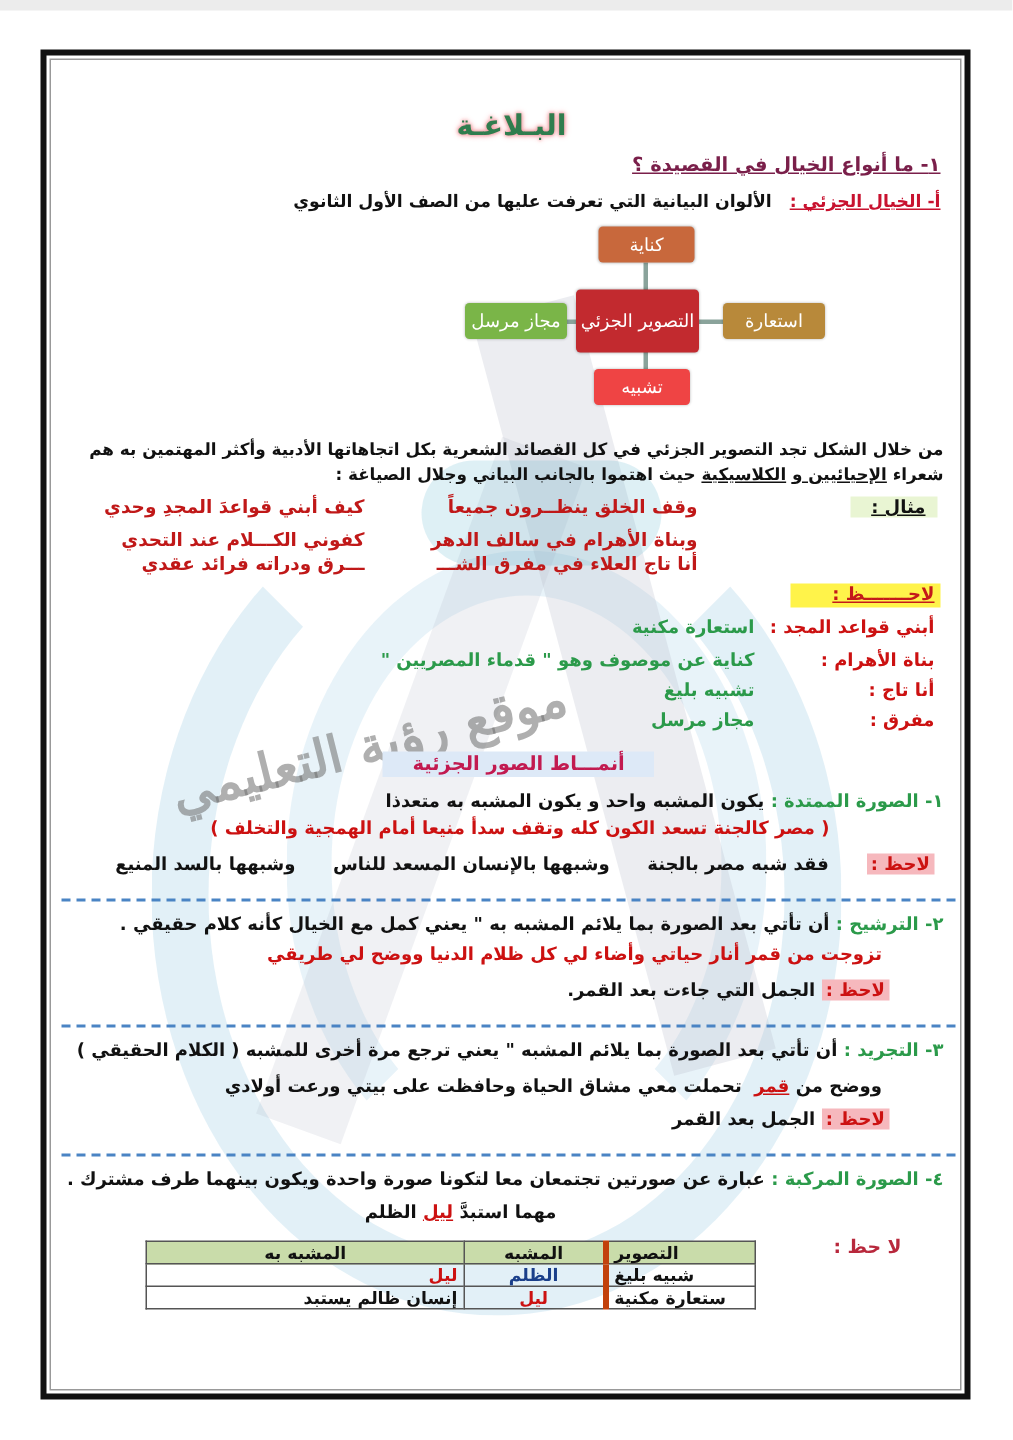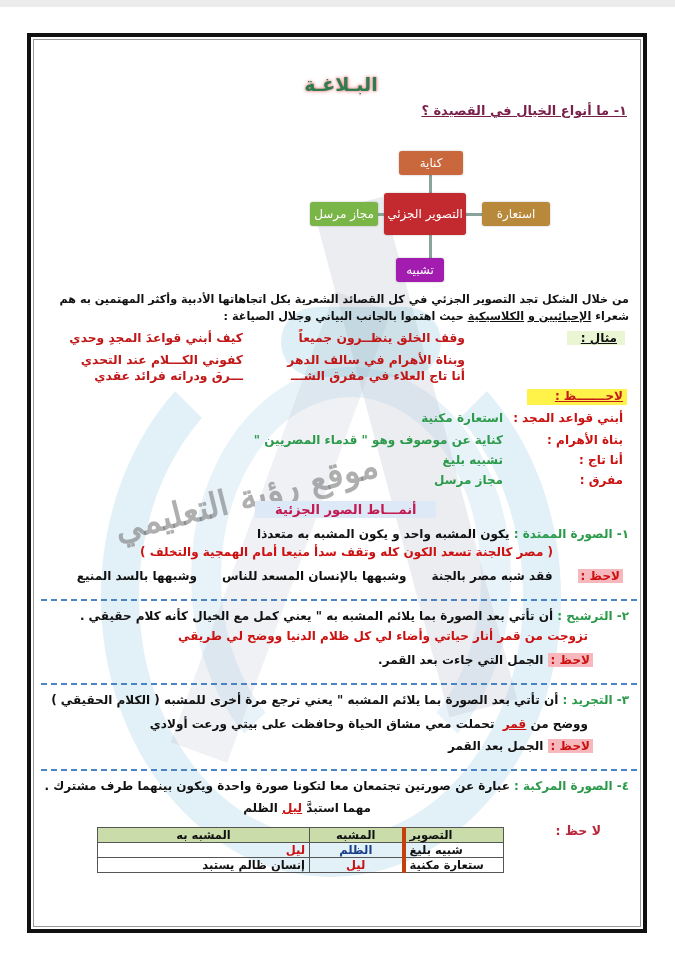--- a/index.html
+++ b/index.html
@@ -43,21 +43,21 @@
     .q1 { right: 16px; top: 66px; font-size: 13px; font-weight: bold; color: #7a1f4a; text-decoration: underline; }
     .a1 { right: 16px; top: 90px; font-size: 11.5px; font-weight: bold; }
     .a1 .lbl { color: #c8122f; text-decoration: underline; }
 
     .node { position: absolute; color: #fff; font-size: 12px; text-align: center; border-radius: 3px;
       box-shadow: 0 0 2px rgba(0,0,0,0.3); display: flex; align-items: center; justify-content: center; direction: rtl; }
     .n-kinaya { left: 368px; top: 114px; width: 64px; height: 24px; background: #c8683c; }
     .n-center { left: 353px; top: 156px; width: 82px; height: 42px; background: #c22a2f; line-height: 15px; padding: 2px; }
     .n-istiara { left: 451px; top: 165px; width: 68px; height: 24px; background: #b8893a; }
     .n-majaz { left: 279px; top: 165px; width: 68px; height: 24px; background: #7ab548; }
-    .n-tashbih { left: 365px; top: 221px; width: 48px; height: 24px; background: #a21caf; }
+    .n-tashbih { left: 365px; top: 209px; width: 64px; height: 24px; background: #ef4444; }
     .line { position: absolute; background: #8aa39b; }
 
     .para { right: 14px; top: 254px; width: 585px; font-size: 11.2px; font-weight: bold; line-height: 17px; text-align: right; }
 
     .mithal { right: 18px; top: 294px; font-size: 12px; font-weight: bold; text-decoration: underline;
       background: #e9f5d3; padding: 0 8px 0 14px; }
     .verse { position: absolute; font-size: 12.3px; font-weight: bold; color: #c01818; direction: rtl; white-space: nowrap; }
 
     .lahez-y { right: 16px; top: 352px; width: 100px; height: 16px; background: #fff34a; font-size: 12px; font-weight: bold;
       color: #c41a1a; text-decoration: underline; padding-right: 4px; direction: rtl; }
@@ -92,20 +92,24 @@
   <div class="wm wm-stroke1"></div>
   <div class="wm wm-stroke2"></div>
   <div class="wm wm-teal"></div>
   <div class="wm wm-text">موقع رؤية التعليمي</div>
 
   <div class="title">
     <span>البـلاغـة</span>
   </div>
 
   <div class="abs rtl q1">١- ما أنواع الخيال في القصيدة ؟</div>
+  <div class="abs rtl a1">
+    <span class="lbl">أ- الخيال الجزئي :</span>
+    &nbsp;&nbsp;<span>الألوان البيانية التي تعرفت عليها من الصف الأول الثانوي</span>
+  </div>
 
   <div class="line" style="left:398px;top:138px;width:3px;height:84px;"></div>
   <div class="line" style="left:346px;top:176px;width:106px;height:3px;"></div>
   <div class="node n-kinaya">كناية</div>
   <div class="node n-center">التصوير الجزئي</div>
   <div class="node n-istiara">استعارة</div>
   <div class="node n-majaz">مجاز مرسل</div>
   <div class="node n-tashbih">تشبيه</div>
 
   <div class="abs rtl para">

